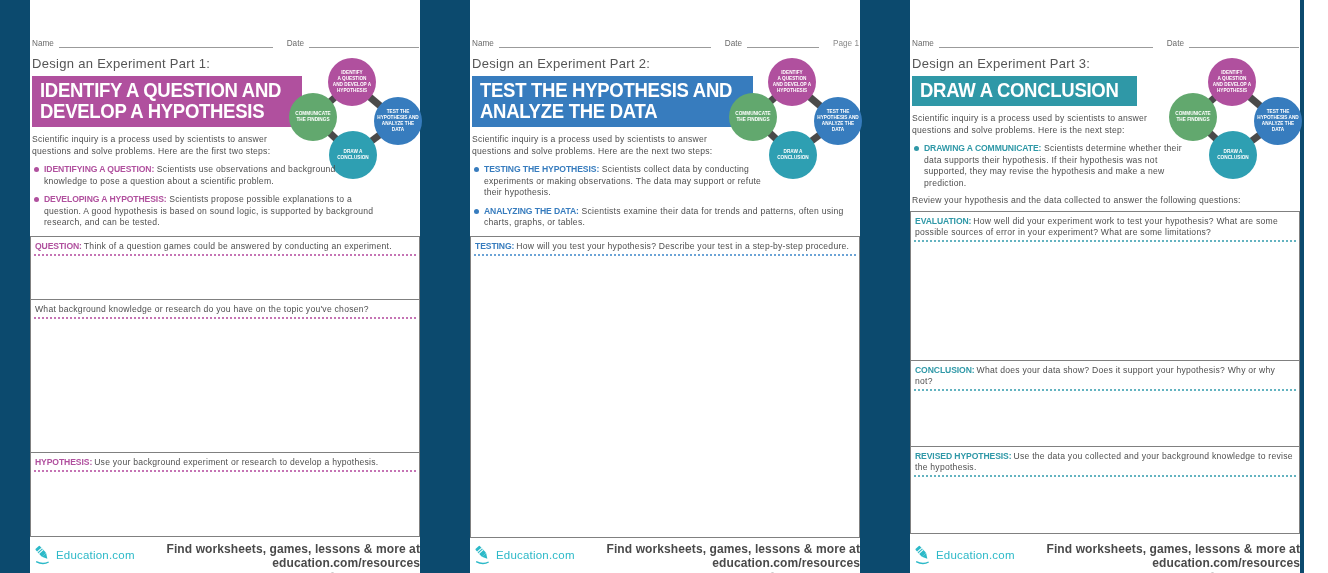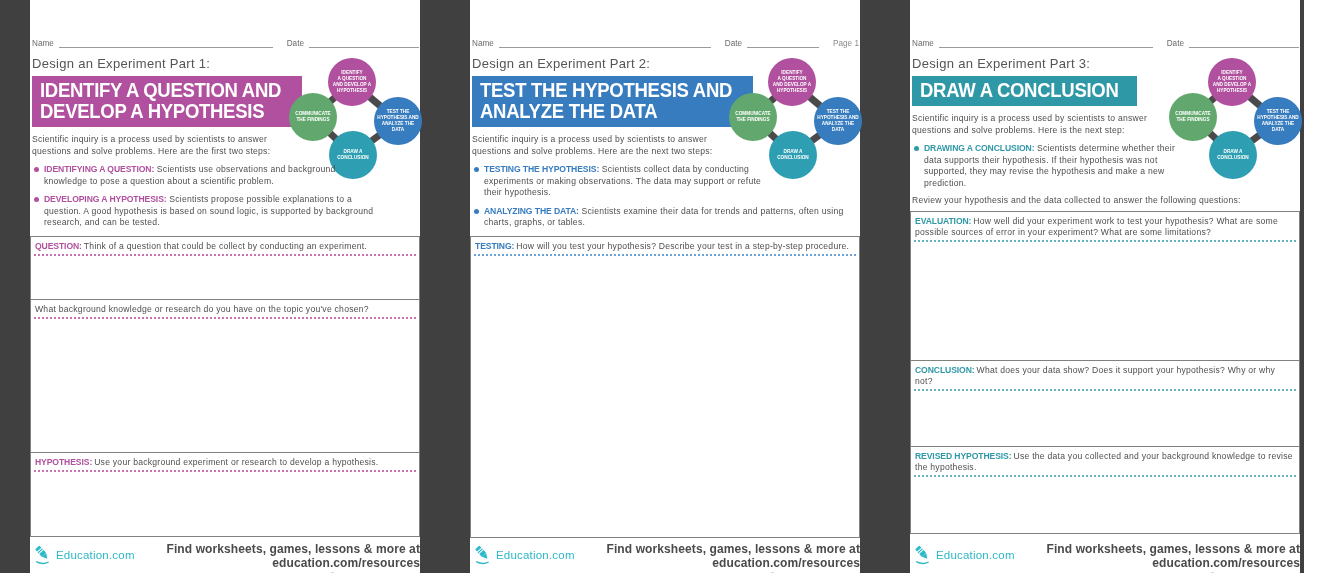--- a/index.html
+++ b/index.html
@@ -1,16 +1,16 @@
 <!DOCTYPE html>
 <html><head>
 <meta charset="utf-8">
 <style>
   html,body{margin:0;padding:0;background:#ffffff;}
-  .canvas{position:relative;width:1304px;height:573px;background:#404040;overflow:hidden;
+  .canvas{position:relative;width:1304px;height:573px;background:#0c4a6e;overflow:hidden;
           font-family:"Liberation Sans",sans-serif;color:#4e4e4e;}
   .page{position:absolute;top:0;width:390px;height:573px;background:#fff;}
   .page.p1{left:30px;} .page.p2{left:470px;} .page.p3{left:910px;}
 
   
   .name-row{display:flex;align-items:flex-end;margin:36px 1px 0 2px;height:12px;font-size:8.2px;color:#6b6b6b;}
   .fill-line{border-bottom:1px solid #9b9b9b;height:10px;}
   .name-line{flex:1;margin:0 14px 0 5px;}
   .date-line{width:110px;margin-left:5px;}
   .p2 .date-line{width:72px;}
@@ -119,21 +119,21 @@
     </p>
     <p class="bullet w2">
       <span class="dot"></span>
       <span class="b-label">DEVELOPING A HYPOTHESIS:</span>
       <span>Scientists propose possible explanations to a question. A good hypothesis is based on sound logic, is supported by background research, and can be tested.</span>
     </p>
 
     <div class="boxes">
       <div class="abox box-1">
         <div class="prompt">
-          <span class="box-label">QUESTION:</span><span>Think of a question that could be collect by conducting an experiment.</span>
+          <span class="box-label">QUESTION:</span><span>Think of a question games could be answered by conducting an experiment.</span>
         </div>
       </div>
       <div class="abox box-2">
         <div class="prompt">
           <span>What background knowledge or research do you have on the topic you've chosen?</span>
         </div>
       </div>
       <div class="abox box-3">
         <div class="prompt">
           <span class="box-label">HYPOTHESIS:</span><span>Use your background experiment or research to develop a hypothesis.</span>
@@ -266,21 +266,21 @@
 DATA</span></div>
       <div class="circle c-left"><span>COMMUNICATE
 THE FINDINGS</span></div>
       <div class="circle c-bottom"><span>DRAW A
 CONCLUSION</span></div>
     </div>
 
     <p class="intro">Scientific inquiry is a process used by scientists to answer questions and solve problems. Here is the next step:</p>
     <p class="bullet w1">
       <span class="dot"></span>
-      <span class="b-label">DRAWING A CONCLUSION:</span>
+      <span class="b-label">DRAWING A COMMUNICATE:</span>
       <span>Scientists determine whether their data supports their hypothesis. If their hypothesis was not supported, they may revise the hypothesis and make a new prediction.</span>
     </p>
     <p class="review">Review your hypothesis and the data collected to answer the following questions:</p>
 
     <div class="boxes">
       <div class="abox box-2">
         <div class="prompt">
           <span class="box-label">EVALUATION:</span><span>How well did your experiment work to test your hypothesis? What are some possible sources of error in your experiment? What are some limitations?</span>
         </div>
       </div>

